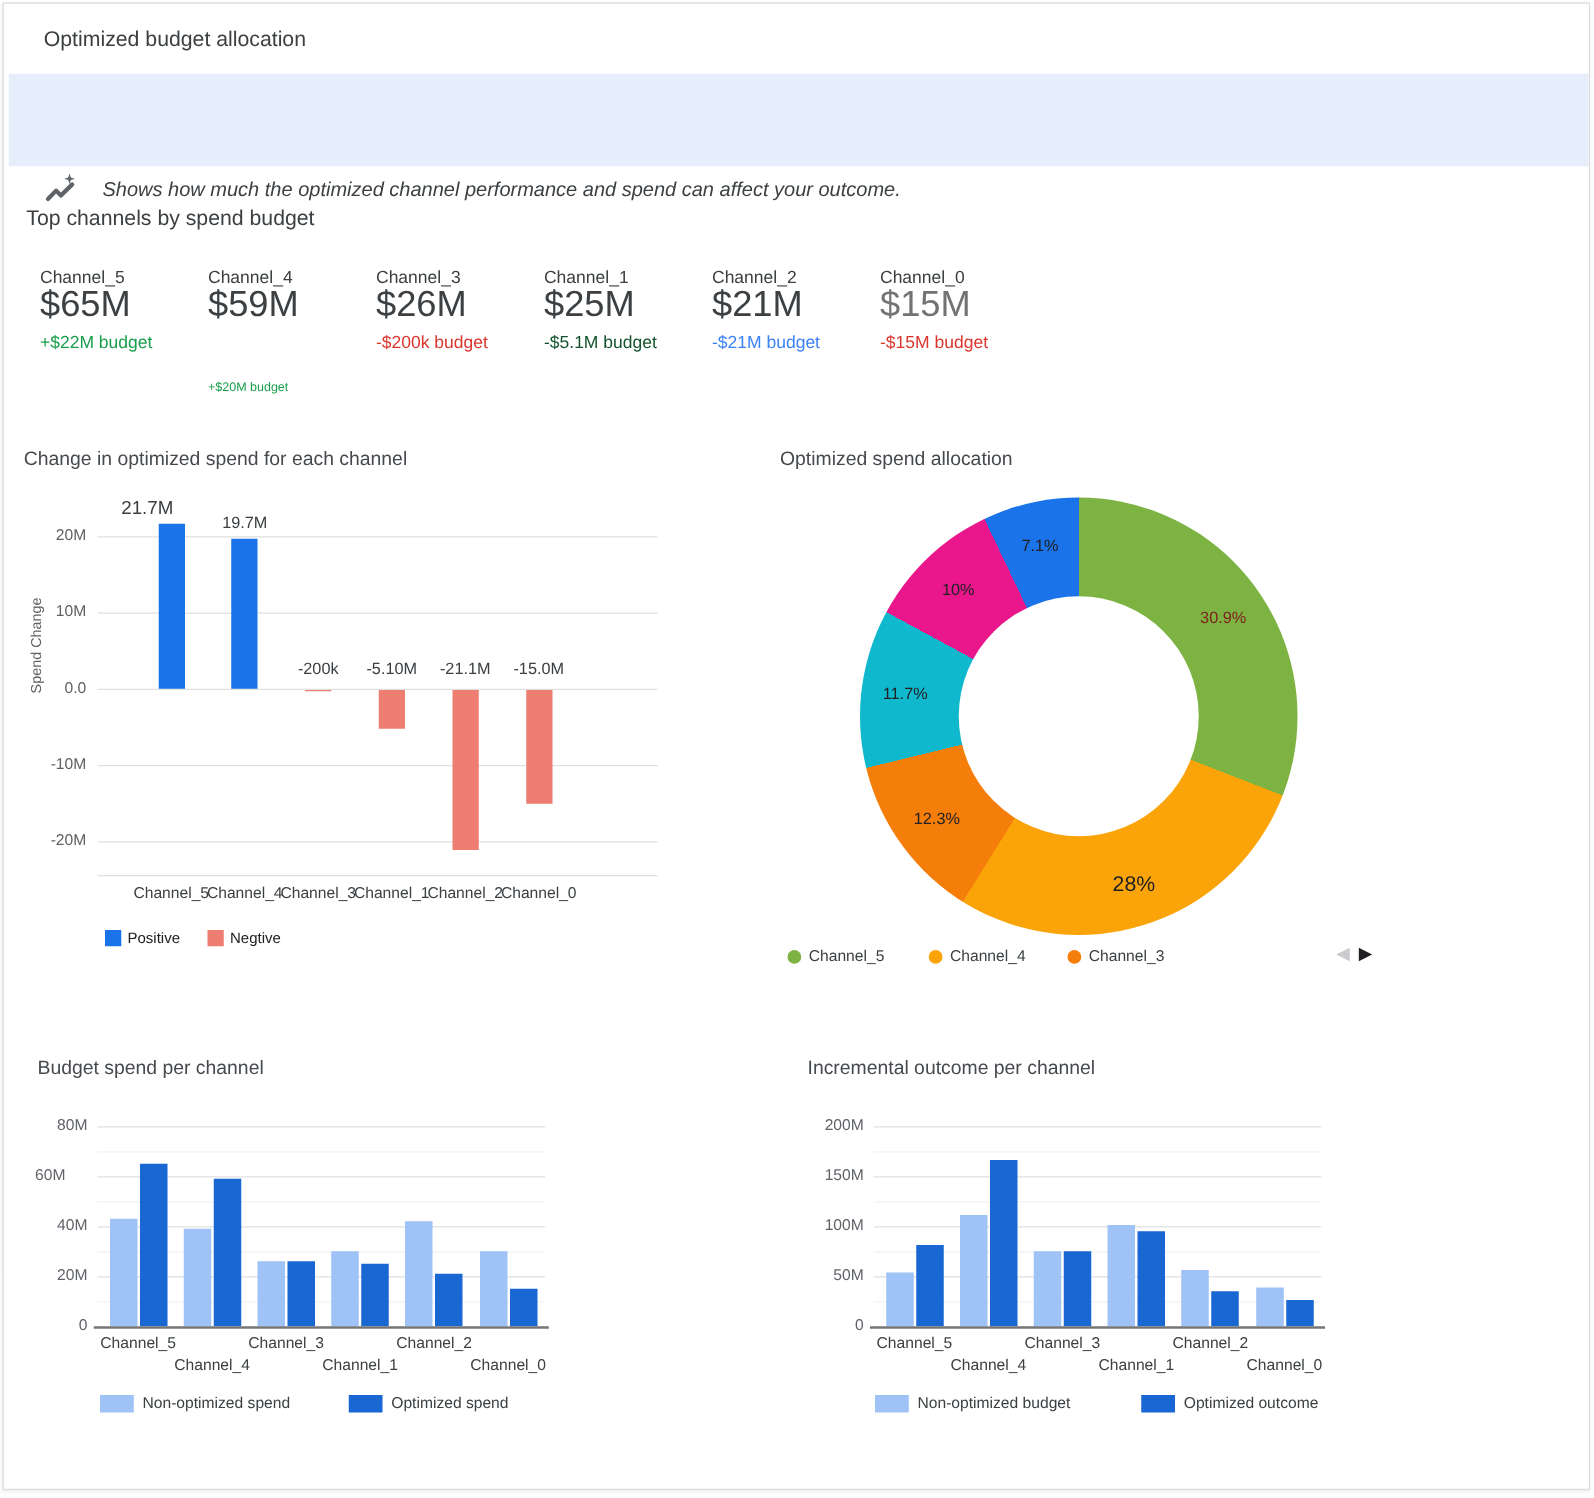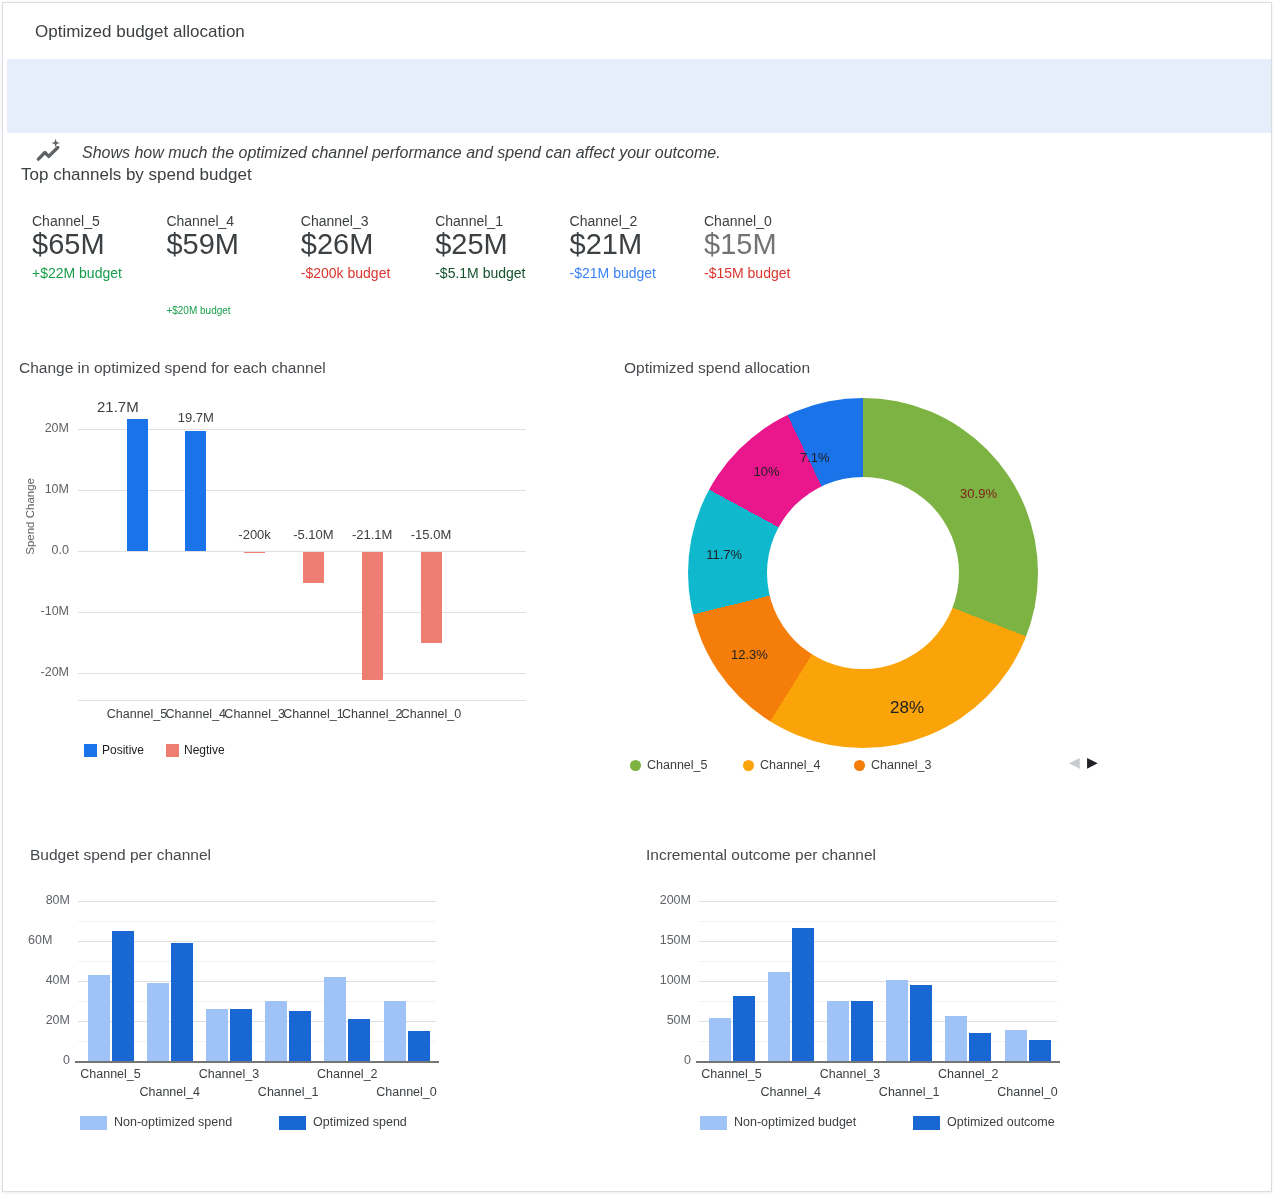--- a/index.html
+++ b/index.html
@@ -86,21 +86,21 @@
       <div class="abs" style="left: 163px; top: 741px; width: 13px; height: 13px; background: rgb(238, 126, 114);"></div>
       <div class="abs" style="left: 181px; top: 740px; font-size: 12px; color: rgb(32, 33, 36);">Negtive</div>
       <div class="abs" style="left: 621px; top: 356px; font-size: 15.5px; color: rgb(70, 74, 78);">Optimized spend allocation</div>
       <div class="abs" style="left: 685px; top: 395px; width: 350px; height: 350px; border-radius: 50%; background: conic-gradient(rgb(124, 179, 66) 0%, rgb(124, 179, 66) 30.9%, rgb(251, 164, 10) 30.9%, rgb(251, 164, 10) 58.9%, rgb(245, 125, 9) 58.9%, rgb(245, 125, 9) 71.2%, rgb(15, 184, 205) 71.2%, rgb(15, 184, 205) 82.9%, rgb(233, 22, 140) 82.9%, rgb(233, 22, 140) 92.9%, rgb(26, 115, 232) 92.9%, rgb(26, 115, 232) 100%);"></div>
       <div class="abs" style="left: 764px; top: 474px; width: 192px; height: 192px; border-radius: 50%; background: rgb(255, 255, 255);"></div>
       <div class="abs" style="left: 943.543px; top: 482.945px; width: 64px; text-align: center; font-size: 13px; color: #7f1d1d;">30.9%</div>
       <div class="abs" style="left: 872.098px; top: 694.873px; width: 64px; text-align: center; font-size: 17px; color: rgb(32, 33, 36);">28%</div>
       <div class="abs" style="left: 714.48px; top: 643.934px; width: 64px; text-align: center; font-size: 13px; color: rgb(32, 33, 36);">12.3%</div>
       <div class="abs" style="left: 689.16px; top: 544.017px; width: 64px; text-align: center; font-size: 13px; color: rgb(32, 33, 36);">11.7%</div>
       <div class="abs" style="left: 731.524px; top: 460.549px; width: 64px; text-align: center; font-size: 13px; color: rgb(32, 33, 36);">10%</div>
-      <div class="abs" style="left: 797.031px; top: 447px; width: 64px; font-size: 13px; color: rgb(32, 33, 36);">7.1%</div>
+      <div class="abs" style="left: 797.031px; top: 426px; width: 64px; text-align: center; font-size: 13px; color: rgb(32, 33, 36);">7.1%</div>
       <div class="abs" style="left: 627px; top: 757px; width: 11px; height: 11px; border-radius: 50%; background: rgb(124, 179, 66);"></div>
       <div class="abs" style="left: 644px; top: 755px; font-size: 12.5px; color: rgb(60, 64, 67);">Channel_5</div>
       <div class="abs" style="left: 740px; top: 757px; width: 11px; height: 11px; border-radius: 50%; background: rgb(251, 164, 10);"></div>
       <div class="abs" style="left: 757px; top: 755px; font-size: 12.5px; color: rgb(60, 64, 67);">Channel_4</div>
       <div class="abs" style="left: 851px; top: 757px; width: 11px; height: 11px; border-radius: 50%; background: rgb(245, 125, 9);"></div>
       <div class="abs" style="left: 868px; top: 755px; font-size: 12.5px; color: rgb(60, 64, 67);">Channel_3</div>
       <div class="abs" style="left: 1066px; top: 751px; font-size: 14px; color: rgb(201, 203, 206);">◀</div>
       <div class="abs" style="left: 1084px; top: 751px; font-size: 14px; color: rgb(32, 33, 36);">▶</div>
       <div class="abs" style="left: 27px; top: 843px; font-size: 15.5px; color: rgb(70, 74, 78);">Budget spend per channel</div>
       <div class="abs" style="left: 75px; top: 1038px; width: 358px; height: 1px; background: rgb(241, 242, 243);"></div>

